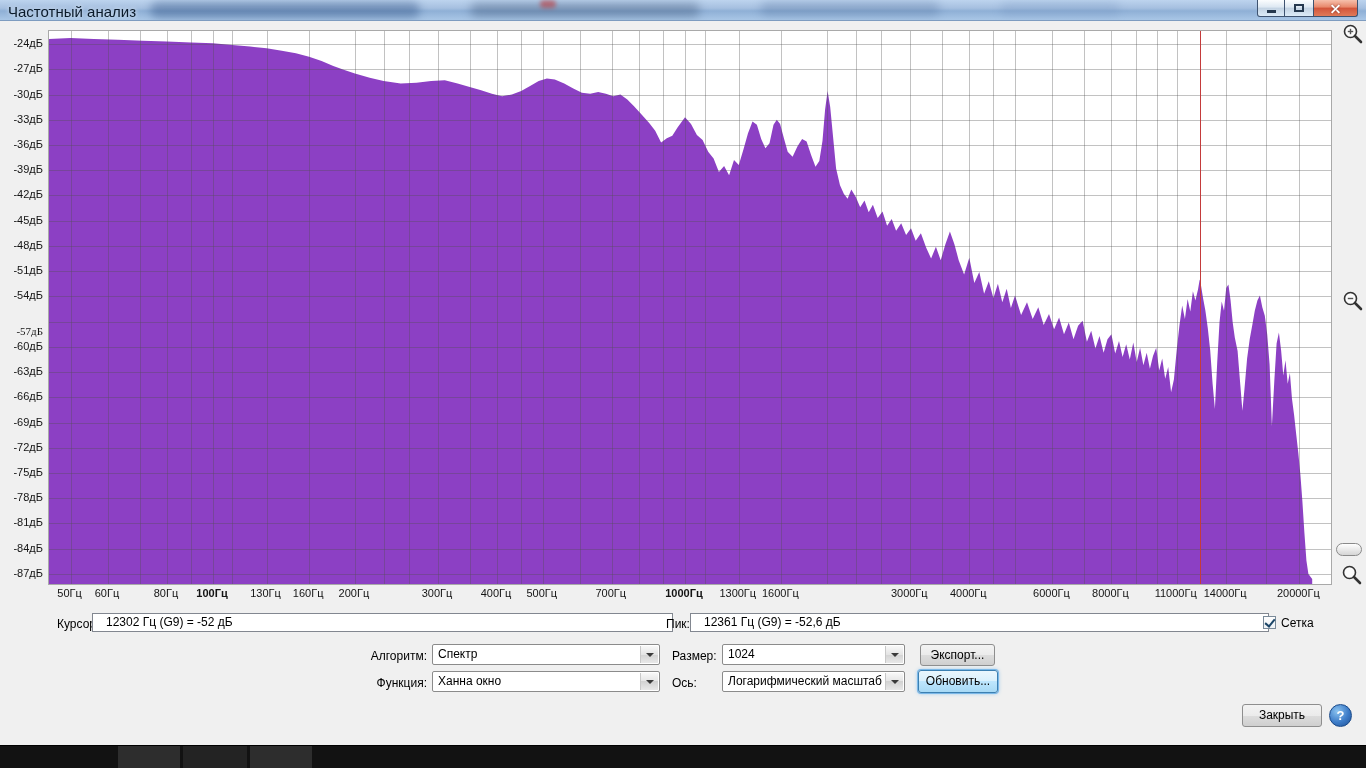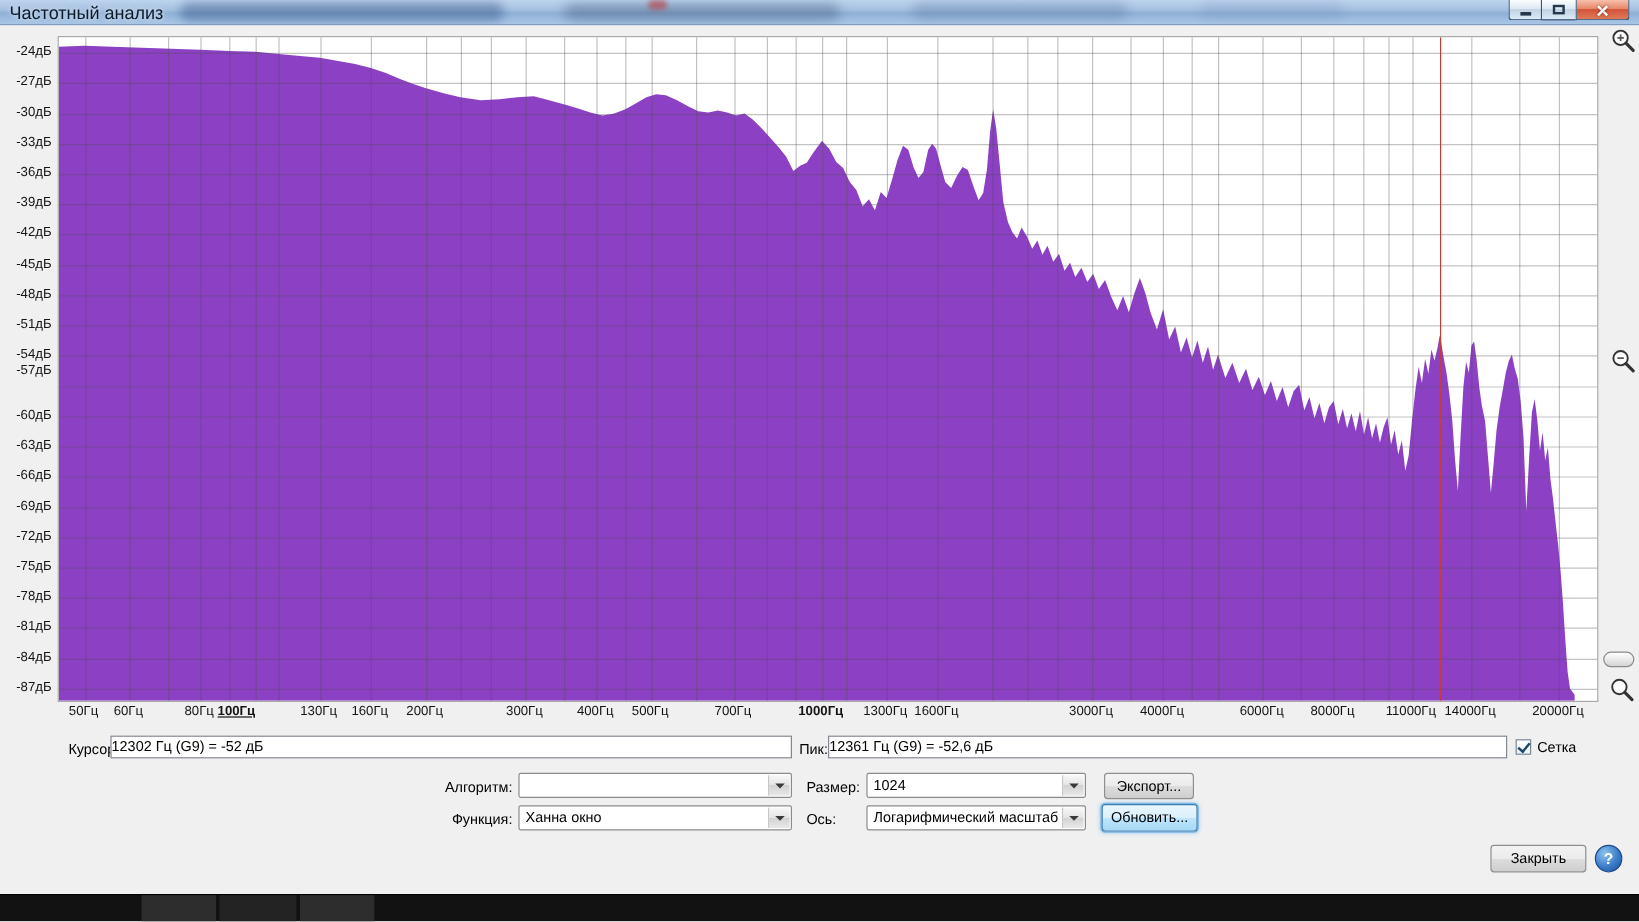--- a/index.html
+++ b/index.html
@@ -50,21 +50,21 @@
   #zoom-out-icon{left:1342px;top:290px;}
   #hscroll-pill{position:absolute;left:1336px;top:543px;width:26px;height:13px;border:1px solid #8a8a8a;
       border-radius:7px;background:linear-gradient(180deg,#ffffff,#d5d5d5);box-sizing:border-box;}
   #zoom-bottom-icon{left:1341px;top:564px;}
 
   
   .row-label{position:absolute;font-size:12px;color:#000;white-space:nowrap;}
   #cursor-label{left:57px;top:617px;}
   #peak-label{left:666px;top:617px;}
   .readout{position:absolute;height:17px;line-height:17px;background:#fff;border:1px solid #828790;
-           font-size:12px;padding-left:0;color:#000;white-space:nowrap;overflow:hidden;}
+           font-size:12px;padding-left:13px;color:#000;white-space:nowrap;overflow:hidden;}
   #cursor-field{left:92px;top:613px;width:566px;}
   #peak-field{left:690px;top:613px;width:564px;}
   .checkbox{position:absolute;left:1263px;top:616px;width:13px;height:13px;box-sizing:border-box;
             background:linear-gradient(180deg,#fdfdfd,#eef2f6);border:1px solid #7a8a99;}
   .checkbox.checked::after{content:"";position:absolute;left:3px;top:0;width:4px;height:8px;
             border:solid #1c4668;border-width:0 2px 2px 0;transform:rotate(40deg);}
   #grid-label{left:1281px;top:616px;}
 
   
   #algorithm-label{left:352px;top:649px;width:75px;text-align:right;}
@@ -137,21 +137,21 @@
       <div class="ylab" style="top: 62.2684px;">-27дБ</div>
       <div class="ylab" style="top: 87.5004px;">-30дБ</div>
       <div class="ylab" style="top: 112.732px;">-33дБ</div>
       <div class="ylab" style="top: 137.964px;">-36дБ</div>
       <div class="ylab" style="top: 163.196px;">-39дБ</div>
       <div class="ylab" style="top: 188.428px;">-42дБ</div>
       <div class="ylab" style="top: 213.66px;">-45дБ</div>
       <div class="ylab" style="top: 238.892px;">-48дБ</div>
       <div class="ylab" style="top: 264.124px;">-51дБ</div>
       <div class="ylab" style="top: 289.356px;">-54дБ</div>
-      <div class="ylab" style="top: 303px;">-57дБ</div>
+      <div class="ylab" style="top: 325px; font-family: Liberation Serif, serif;">-57дБ</div>
       <div class="ylab" style="top: 339.82px;">-60дБ</div>
       <div class="ylab" style="top: 365.052px;">-63дБ</div>
       <div class="ylab" style="top: 390.284px;">-66дБ</div>
       <div class="ylab" style="top: 415.516px;">-69дБ</div>
       <div class="ylab" style="top: 440.748px;">-72дБ</div>
       <div class="ylab" style="top: 465.979px;">-75дБ</div>
       <div class="ylab" style="top: 491.211px;">-78дБ</div>
       <div class="ylab" style="top: 516.443px;">-81дБ</div>
       <div class="ylab" style="top: 541.675px;">-84дБ</div>
       <div class="ylab" style="top: 566.907px;">-87дБ</div>
@@ -223,21 +223,21 @@
         <line x1="0" y1="492.5" x2="1282" y2="492.5" stroke="rgba(80,80,80,0.35)" stroke-width="1"></line>
         <line x1="0" y1="518.5" x2="1282" y2="518.5" stroke="rgba(80,80,80,0.35)" stroke-width="1"></line>
         <line x1="0" y1="543.5" x2="1282" y2="543.5" stroke="rgba(80,80,80,0.35)" stroke-width="1"></line>
         <line x1="1151.5" y1="0" x2="1151.5" y2="553" stroke="#c43b3b" stroke-width="1"></line>
       </svg>
   </div>
   <div class="xaxis" id="xaxis">
       <div class="xlab" style="left: 21.6072px;">50Гц</div>
       <div class="xlab" style="left: 58.9974px;">60Гц</div>
       <div class="xlab" style="left: 117.995px;">80Гц</div>
-      <div class="xlab bold" style="left: 149px; text-decoration: underline;">100Гц</div>
+      <div class="xlab bold" style="left: 164px;">100Гц</div>
       <div class="xlab" style="left: 217.562px;">130Гц</div>
       <div class="xlab" style="left: 260.145px;">160Гц</div>
       <div class="xlab" style="left: 305.907px;">200Гц</div>
       <div class="xlab" style="left: 389.059px;">300Гц</div>
       <div class="xlab" style="left: 448.056px;">400Гц</div>
       <div class="xlab" style="left: 493.818px;">500Гц</div>
       <div class="xlab" style="left: 562.821px;">700Гц</div>
       <div class="xlab bold" style="left: 635.968px;">1000Гц</div>
       <div class="xlab" style="left: 689.773px;">1300Гц</div>
       <div class="xlab" style="left: 732.355px;">1600Гц</div>
@@ -270,20 +270,21 @@
 
   <span class="row-label" id="cursor-label">Курсор:</span>
   <div class="readout" id="cursor-field">12302 Гц (G9) = -52 дБ</div>
   <span class="row-label" id="peak-label">Пик:</span>
   <div class="readout" id="peak-field">12361 Гц (G9) = -52,6 дБ</div>
   <div class="checkbox checked"></div>
   <span class="row-label" id="grid-label">Сетка</span>
 
   <span class="row-label" id="algorithm-label">Алгоритм:</span>
   <div class="combo" id="algorithm-combo">
+    <span class="combo-text">Спектр</span>
     <span class="arrow">
         <i class="tri"></i>
       </span>
   </div>
   <span class="row-label" id="size-label">Размер:</span>
   <div class="combo" id="size-combo">
     <span class="combo-text">1024</span>
     <span class="arrow">
         <i class="tri"></i>
       </span>

